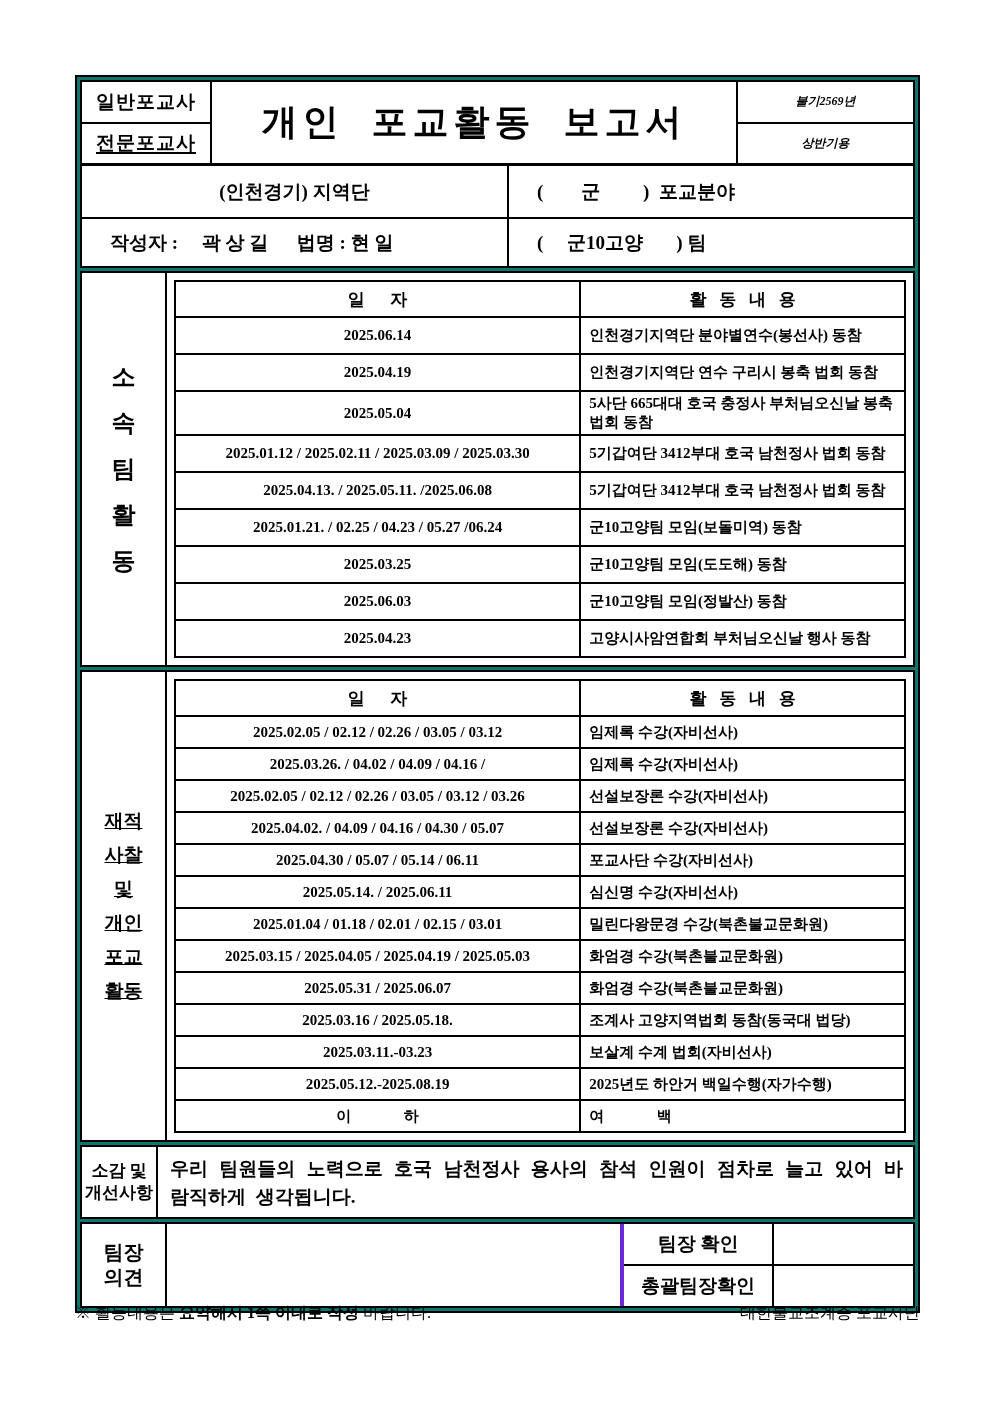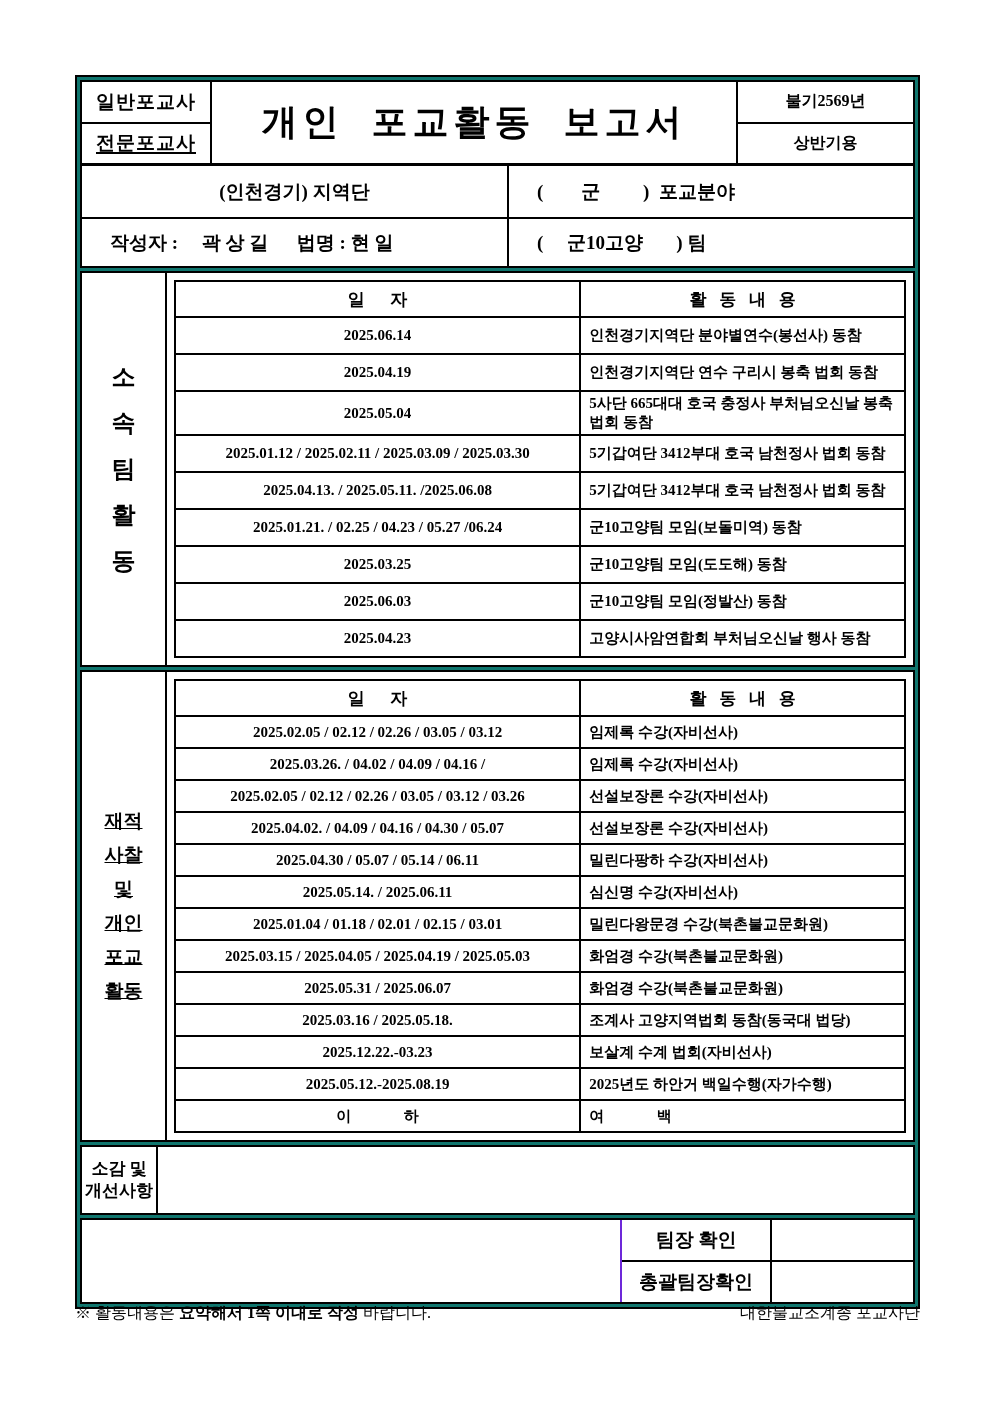--- a/index.html
+++ b/index.html
@@ -24,21 +24,21 @@
   .hdr-row1 { display: flex; height: 84px; border-bottom: 3px solid #000; }
   .hdr-badges { width: 130px; border-right: 2px solid #000; display: flex; flex-direction: column; }
   .hdr-badge { flex: 1; display: flex; align-items: center; justify-content: center;
                font-size: 19px; font-weight: 700; letter-spacing: 1px; }
   .hdr-badge + .hdr-badge { border-top: 2px solid #000; }
   .hdr-badge.u { text-decoration: underline; text-underline-offset: 3px; text-decoration-thickness: 2px; }
   .hdr-title { flex: 1; display: flex; align-items: center; justify-content: center;
                font-size: 36px; font-weight: 700; letter-spacing: 5px; word-spacing: 14px; }
   .hdr-side { width: 177px; border-left: 2px solid #000; display: flex; flex-direction: column; }
   .hdr-side-cell { flex: 1; display: flex; align-items: center; justify-content: center;
-                   font-size: 16px; font-weight: 700; }
+                   font-size: 12px; font-weight: 700; font-style: italic; }
   .hdr-side-cell + .hdr-side-cell { border-top: 2px solid #000; }
   .hdr-row2, .hdr-row3 { display: flex; }
   .hdr-row2 { height: 53px; border-bottom: 2px solid #000; }
   .hdr-row3 { height: 47px; }
   .hdr-half { display: flex; align-items: center; font-size: 19px; font-weight: 700; white-space: pre; }
   .hdr-half.left { width: 427px; border-right: 2px solid #000; justify-content: center; }
   .hdr-half.right { flex: 1; padding-left: 28px; }
   .hdr-row3 .hdr-half.left { justify-content: flex-start; padding-left: 28px; }
 
   
@@ -68,21 +68,21 @@
   .remarks .side-label { width: 76px; font-size: 17px; line-height: 22px; }
   .remarks-text { flex: 1; padding: 8px 10px 6px 12px; font-size: 19px;
                   font-weight: 700; line-height: 28px; text-align: justify; word-spacing: 5px; }
 
   
   .leader { display: flex; height: 86px; }
   .leader-label { width: 85px; border-right: 2px solid #000; display: flex;
                   align-items: center; justify-content: center; text-align: center;
                   font-size: 20px; font-weight: 700; line-height: 25px; white-space: pre-line; }
   .leader-space { flex: 1; }
-  .leader-confirm { width: 293px; border-left: 2px solid #6d28d9; display: flex; flex-direction: column; }
+  .leader-confirm { width: 293px; border-left: 4px solid #6d28d9; display: flex; flex-direction: column; }
   .confirm-row { flex: 1; display: flex; }
   .confirm-row + .confirm-row { border-top: 2px solid #000; }
   .confirm-label { width: 150px; border-right: 2px solid #000; display: flex;
                    align-items: center; justify-content: center; font-size: 19px; font-weight: 700; }
   .confirm-sig { flex: 1; }
 
   
   .page-footer { position: absolute; left: 75px; top: 1303px; width: 845px;
                  display: flex; justify-content: space-between; font-size: 16px; }
   .page-footer .note b { font-weight: 700; }
@@ -213,21 +213,21 @@
               <td class="cell-act">선설보장론 수강(자비선사)</td>
             </tr>
 
             <tr>
               <td class="cell-date">2025.04.02. / 04.09 / 04.16 / 04.30 / 05.07</td>
               <td class="cell-act">선설보장론 수강(자비선사)</td>
             </tr>
 
             <tr>
               <td class="cell-date">2025.04.30 / 05.07 / 05.14 / 06.11</td>
-              <td class="cell-act">밀린다팡하 수강(자비선사)</td>
+              <td class="cell-act">포교사단 수강(자비선사)</td>
             </tr>
 
             <tr>
               <td class="cell-date">2025.05.14. / 2025.06.11</td>
               <td class="cell-act">심신명 수강(자비선사)</td>
             </tr>
 
             <tr>
               <td class="cell-date">2025.01.04 / 01.18 / 02.01 / 02.15 / 03.01</td>
               <td class="cell-act">밀린다왕문경 수강(북촌불교문화원)</td>
@@ -242,44 +242,47 @@
               <td class="cell-date">2025.05.31 / 2025.06.07</td>
               <td class="cell-act">화엄경 수강(북촌불교문화원)</td>
             </tr>
 
             <tr>
               <td class="cell-date">2025.03.16 / 2025.05.18.</td>
               <td class="cell-act">조계사 고양지역법회 동참(동국대 법당)</td>
             </tr>
 
             <tr>
-              <td class="cell-date">2025.12.22.-03.23</td>
+              <td class="cell-date">2025.03.11.-03.23</td>
               <td class="cell-act">보살계 수계 법회(자비선사)</td>
             </tr>
 
             <tr>
               <td class="cell-date">2025.05.12.-2025.08.19</td>
               <td class="cell-act">2025년도 하안거 백일수행(자가수행)</td>
             </tr>
 
             <tr>
               <td class="cell-date">이              하</td>
               <td class="cell-act">여              백</td>
             </tr>
           </tbody>
       </table>
     </div>
   </div>
 
   <div class="box remarks">
     <div class="side-label">소감  및
 개선사항</div>
+    <div class="remarks-text">우리 팀원들의 노력으로 호국 남천정사 용사의 참석 인원이 점차로 늘고 있어 바람직하게 생각됩니다.</div>
   </div>
 
   <div class="box leader">
+    <div class="leader-label">팀장
+의견</div>
     <div class="leader-space"></div>
     <div class="leader-confirm">
       <div class="confirm-row">
         <div class="confirm-label">팀장 확인</div>
         <div class="confirm-sig"></div>
       </div>
       <div class="confirm-row">
         <div class="confirm-label">총괄팀장확인</div>
         <div class="confirm-sig"></div>
       </div>

